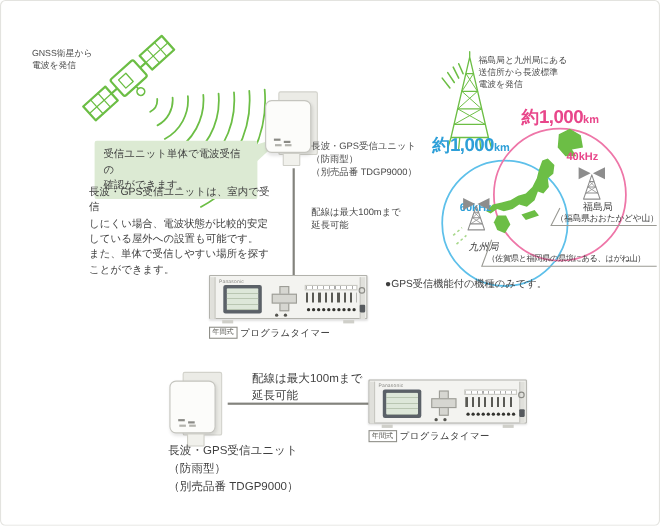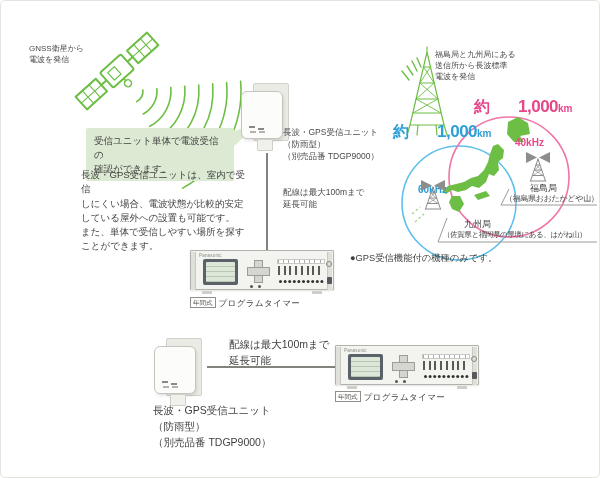--- a/index.html
+++ b/index.html
@@ -67,21 +67,21 @@
   .t-foot { position:absolute; bottom:0; width:10px; height:3px; background:#cfcfc9; }
   .t-foot.fl { left:12px; } .t-foot.fr { right:12px; }
 
   
   .t-cap { font-size:8.5px; color:#3a3a3a; letter-spacing:.4px; }
   .t-badge { display:inline-block; border:1px solid #8f8f89; font-size:6.5px; line-height:1.15;
              padding:1px 2px; margin-right:3px; color:#55554f; vertical-align:1px; letter-spacing:0; }
 
   
   .range { display:inline-flex; align-items:baseline; font-weight:bold; white-space:nowrap; }
-  .range .val  { font-size:17px; letter-spacing:-.5px;margin-left:28px; }
+  .range .val  { font-size:17px; letter-spacing:-.5px; }
   .range .unit { font-size:10px; }
   .range.pink { color:var(--c-pink,#e8468a); }
   .range.blue { color:var(--c-blue,#2d9fd8); }
   .freq { font-size:10px; font-weight:bold; white-space:nowrap; }
   .freq.pink { color:var(--c-pink,#e8468a); }
   .freq.blue { color:var(--c-blue,#2d9fd8); }
   .st-name { font-size:9px; color:#3f3f3f; white-space:nowrap; }
   .st-loc  { font-size:8px; color:#3f3f3f; white-space:nowrap; letter-spacing:-.3px;text-align:right; }
   .st-loc.small { font-size:7.5px; letter-spacing:-.4px; }
 
@@ -225,21 +225,21 @@
 
   <div class="abs freq blue" style="left:417px; top:183px;">60kHz</div>
   <svg class="abs" style="left:419px; top:177px;" width="26" height="34" viewBox="0 0 26 34">
     <polygon class="fill-gray" points="1,2 12,7.5 1,13"></polygon>
     <polygon class="fill-gray" points="25,2 14,7.5 25,13"></polygon>
     <g class="stk-gray" stroke-width="1">
       <path d="M13,9 L5.5,31 M13,9 L20.5,31 M11,15 L15,15 M9.6,20 L16.4,20 M8,25.5 L18,25.5 M5.5,31 L20.5,31"></path>
       <path stroke-width="0.7" d="M11,15 L16.4,20 M15,15 L9.6,20 M9.6,20 L18,25.5 M16.4,20 L8,25.5"></path>
     </g>
   </svg>
-  <div class="abs st-name" style="left:463px; top:217px;">九州局</div>
+  <div class="abs st-name" style="left:425px; top:217px;font-style:italic;">九州局</div>
   <div class="abs st-loc small" style="left:442px; top:229px;">（佐賀県と福岡県の県境にある、はがね山）</div>
 
   <div class="abs timer" style="left:189px; top:249px;">
     <div class="t-body">
       <div class="t-ear"></div>
       <div class="t-ear r"></div>
       <div class="t-brand">Panasonic</div>
       <div class="t-lcd">
           <div class="t-screen"></div>
         </div>

